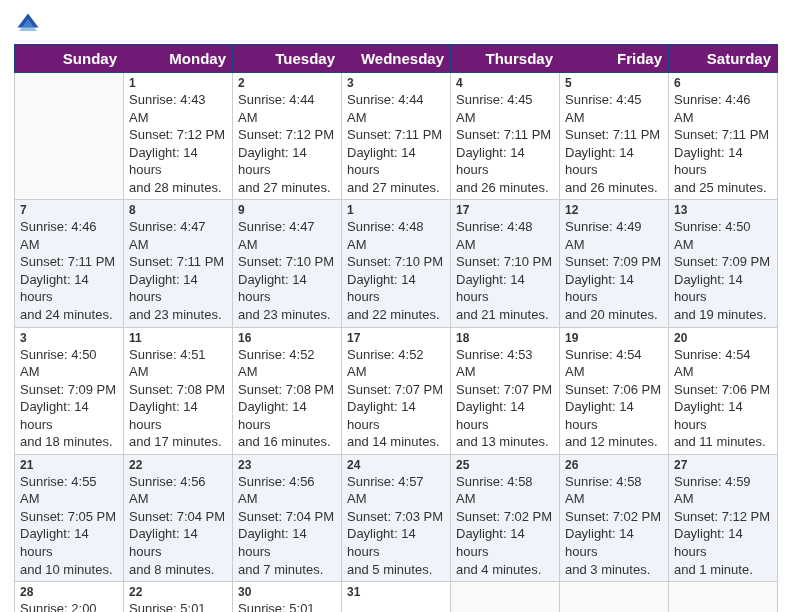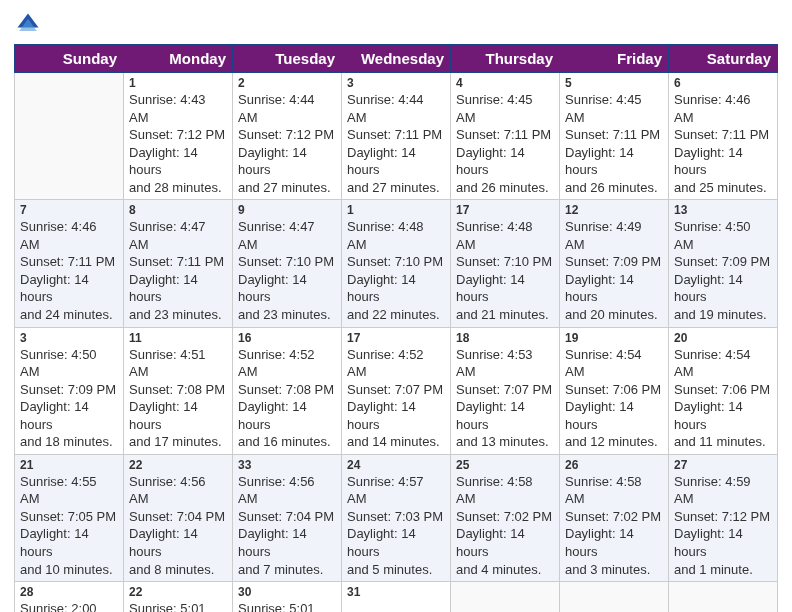--- a/index.html
+++ b/index.html
@@ -294,21 +294,21 @@
 and 10 minutes.</div>
           </td>
           <td>
             <span class="day-num">22</span>
             <div class="cell-text" style="white-space: pre-line;">Sunrise: 4:56 AM
 Sunset: 7:04 PM
 Daylight: 14 hours
 and 8 minutes.</div>
           </td>
           <td>
-            <span class="day-num">33</span>
+            <span class="day-num">23</span>
             <div class="cell-text" style="white-space: pre-line;">Sunrise: 4:56 AM
 Sunset: 7:04 PM
 Daylight: 14 hours
 and 7 minutes.</div>
           </td>
           <td>
             <span class="day-num">24</span>
             <div class="cell-text" style="white-space: pre-line;">Sunrise: 4:57 AM
 Sunset: 7:03 PM
 Daylight: 14 hours

